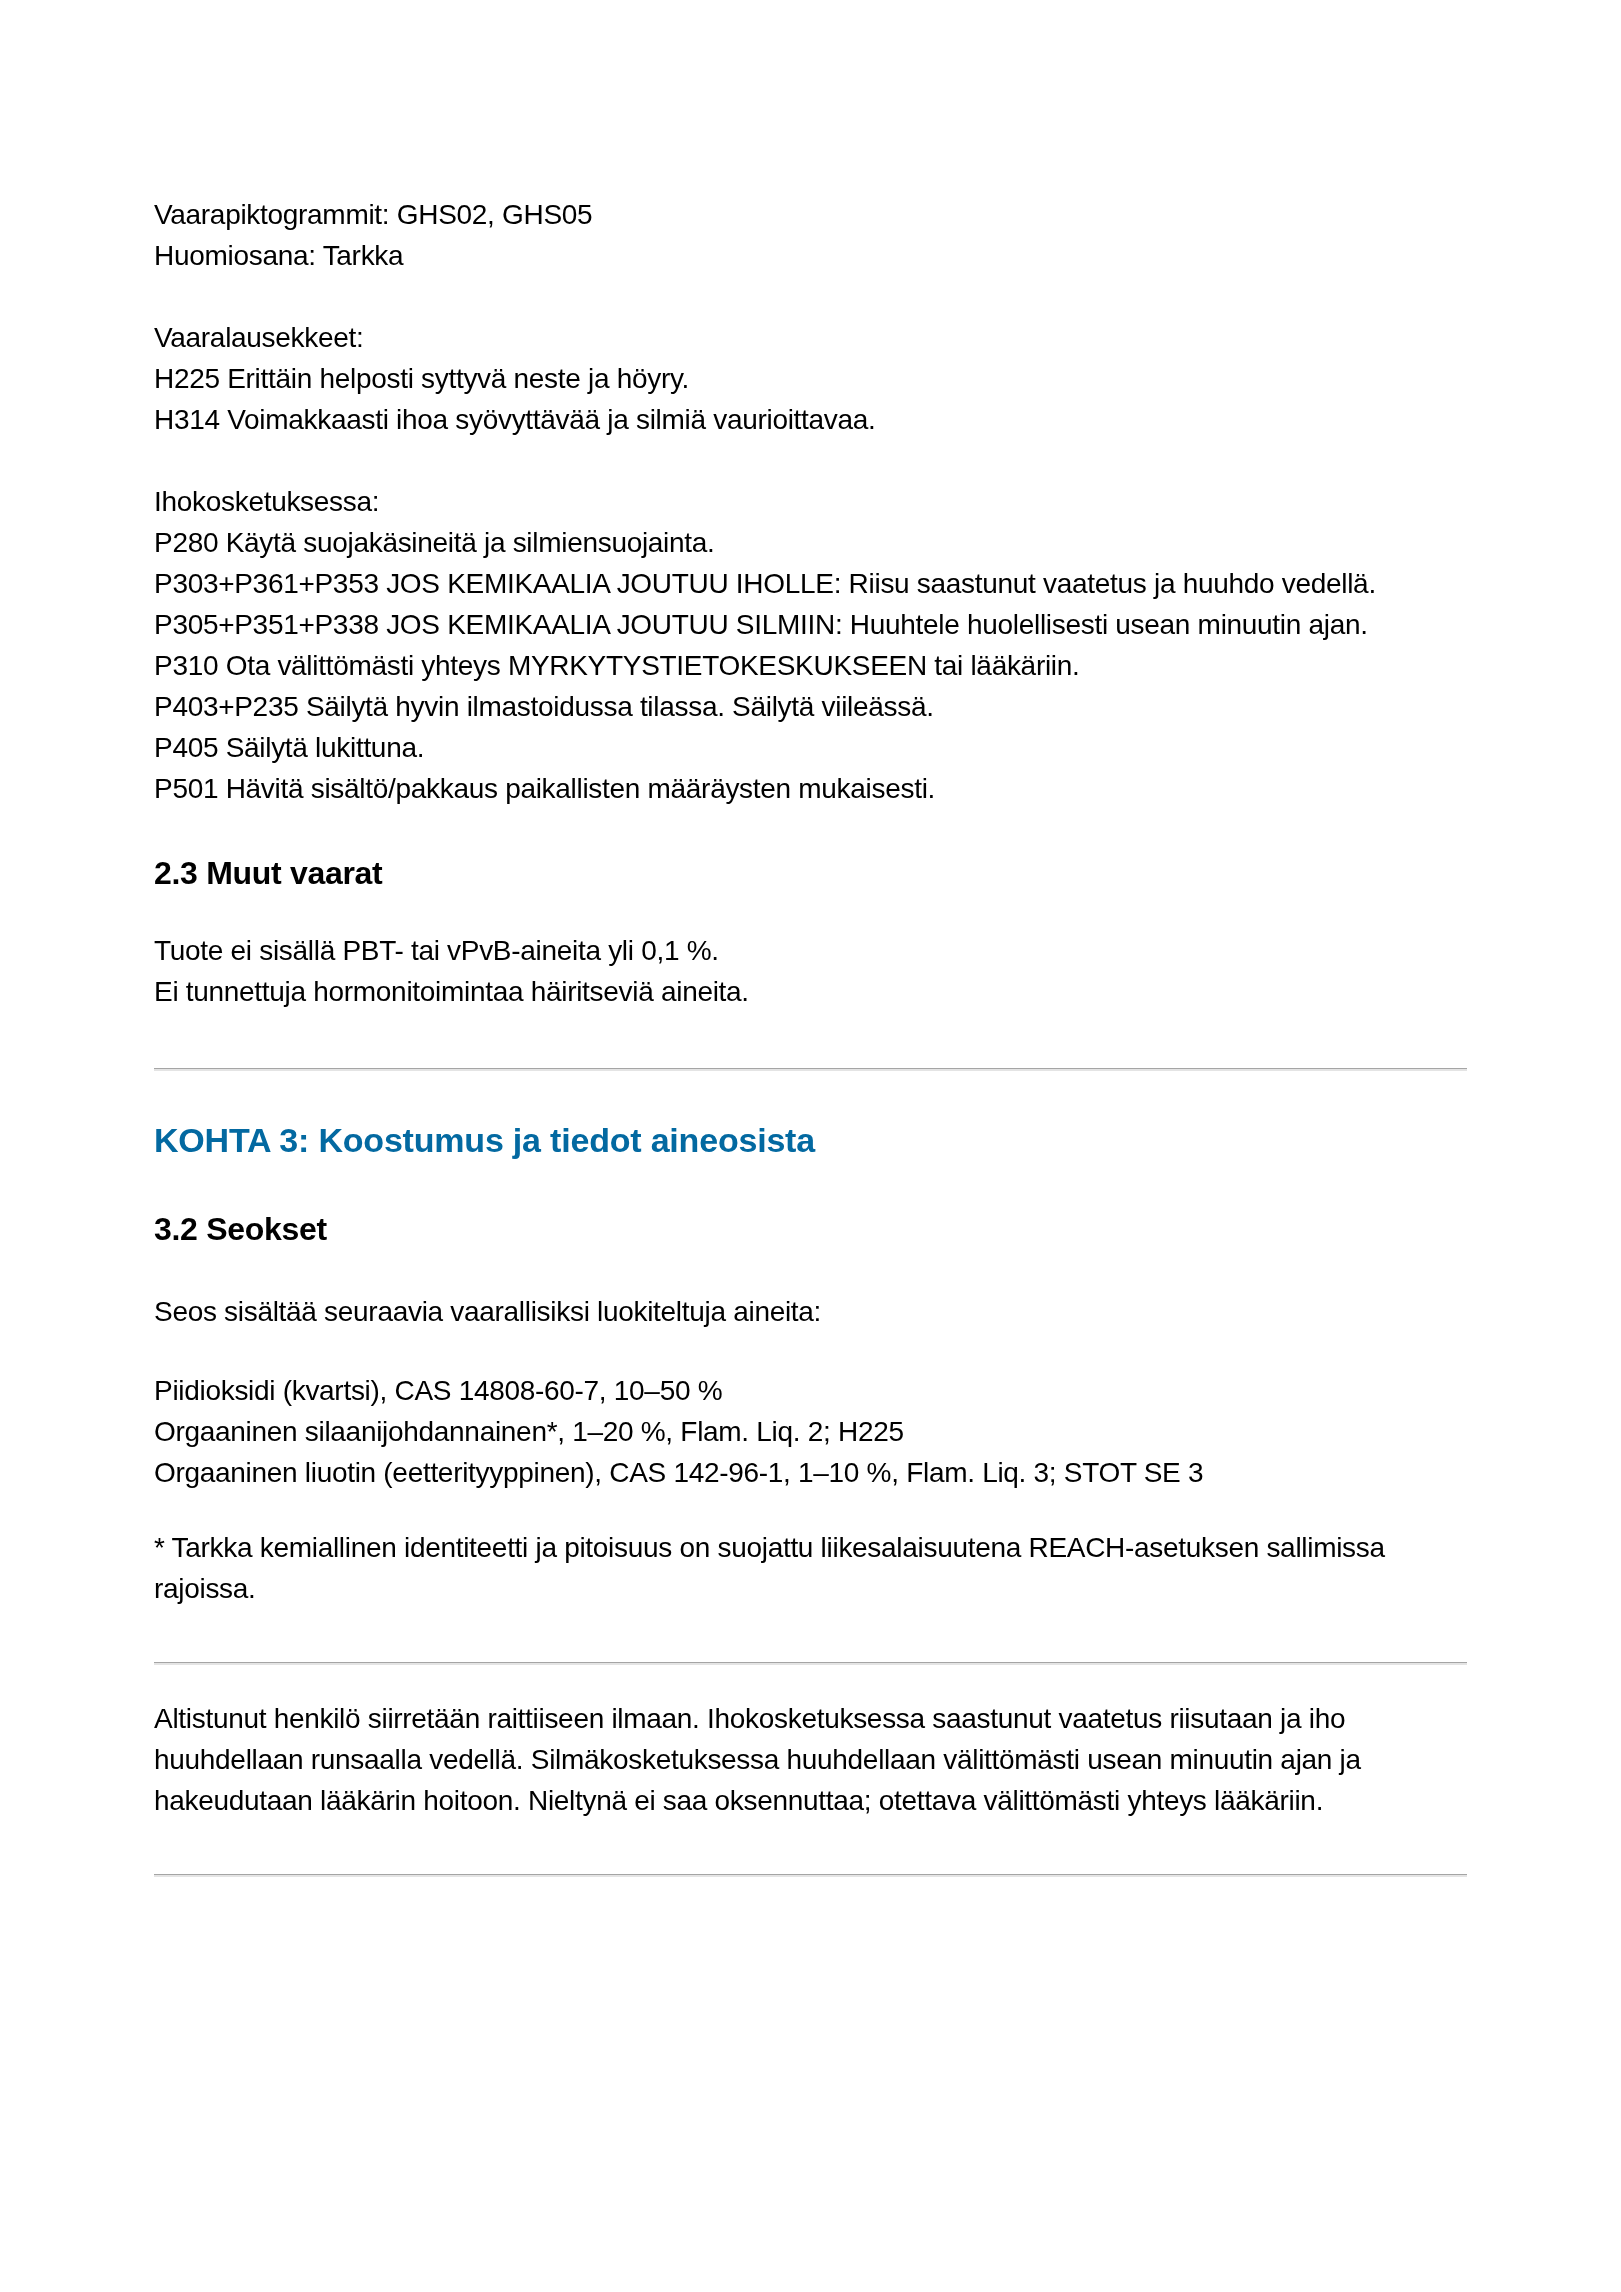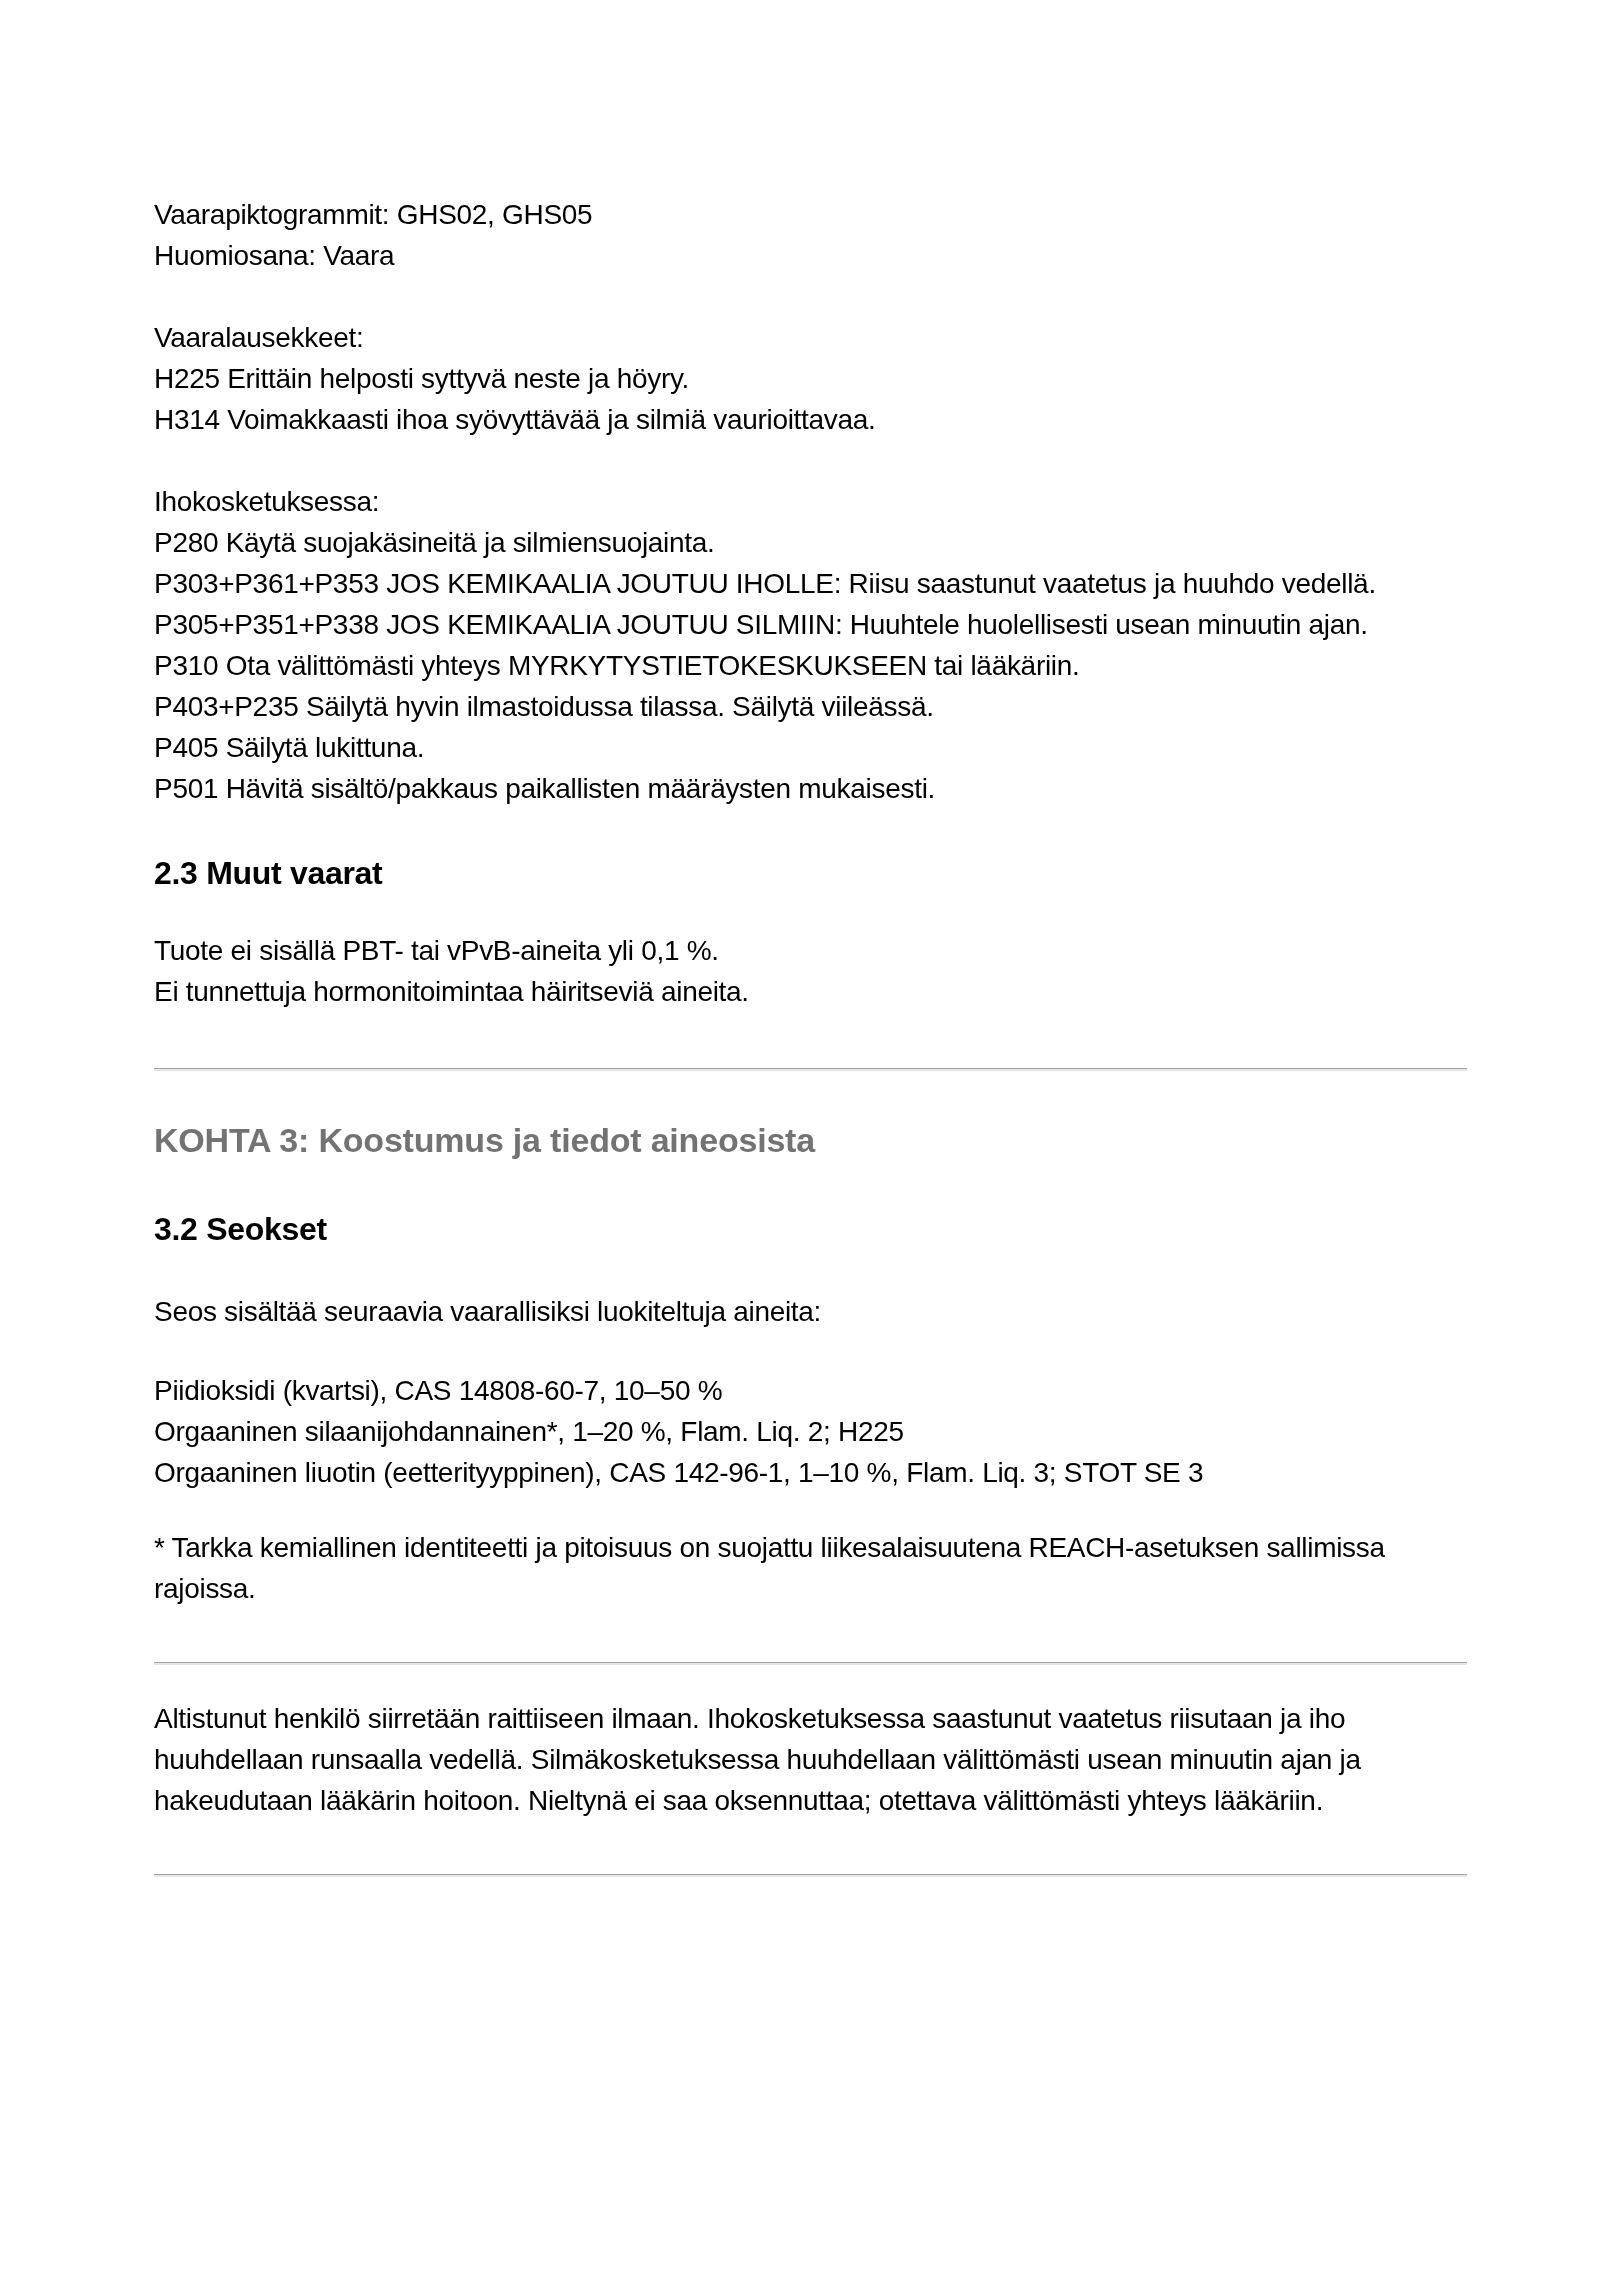--- a/index.html
+++ b/index.html
@@ -59,21 +59,21 @@
   .muut-vaarat-body { margin-bottom: 0; }
 </style>
 </head>
 <body>
 
 <div class="page">
   <div class="content">
 
     <div class="body-text para">
       <span class="line">Vaarapiktogrammit: GHS02, GHS05</span>
-      <span class="line">Huomiosana: Vaara</span>
+      <span class="line">Huomiosana: Tarkka</span>
     </div>
 
     <div class="body-text para">
       <span class="line">Vaaralausekkeet:</span>
       <span class="line">H225 Erittäin helposti syttyvä neste ja höyry.</span>
       <span class="line">H314 Voimakkaasti ihoa syövyttävää ja silmiä vaurioittavaa.</span>
     </div>
 
     <div class="body-text para">
       <span class="line">Ihokosketuksessa:</span>
@@ -87,21 +87,21 @@
     </div>
 
     <h3 class="subsection-heading">2.3 Muut vaarat</h3>
     <div class="body-text para muut-vaarat-body">
       <span class="line">Tuote ei sisällä PBT- tai vPvB-aineita yli 0,1 %.</span>
       <span class="line">Ei tunnettuja hormonitoimintaa häiritseviä aineita.</span>
     </div>
 
     <div class="divider divider-1"></div>
 
-    <h2 class="section-heading heading-kohta3" style="color: #737373;">KOHTA 3: Koostumus ja tiedot aineosista</h2>
+    <h2 class="section-heading heading-kohta3" style="color: #0369a1;">KOHTA 3: Koostumus ja tiedot aineosista</h2>
     <h3 class="subsection-heading subsection-32">3.2 Seokset</h3>
     <div class="body-text para mixture-intro">Seos sisältää seuraavia vaarallisiksi luokiteltuja aineita:</div>
 
     <div class="body-text para substances">
       <span class="line">Piidioksidi (kvartsi), CAS 14808-60-7, 10–50 %</span>
       <span class="line">Orgaaninen silaanijohdannainen*, 1–20 %, Flam. Liq. 2; H225</span>
       <span class="line">Orgaaninen liuotin (eetterityyppinen), CAS 142-96-1, 1–10 %, Flam. Liq. 3; STOT SE 3</span>
     </div>
 
     <div class="body-text para footnote">* Tarkka kemiallinen identiteetti ja pitoisuus on suojattu liikesalaisuutena REACH-asetuksen sallimissa rajoissa.</div>

